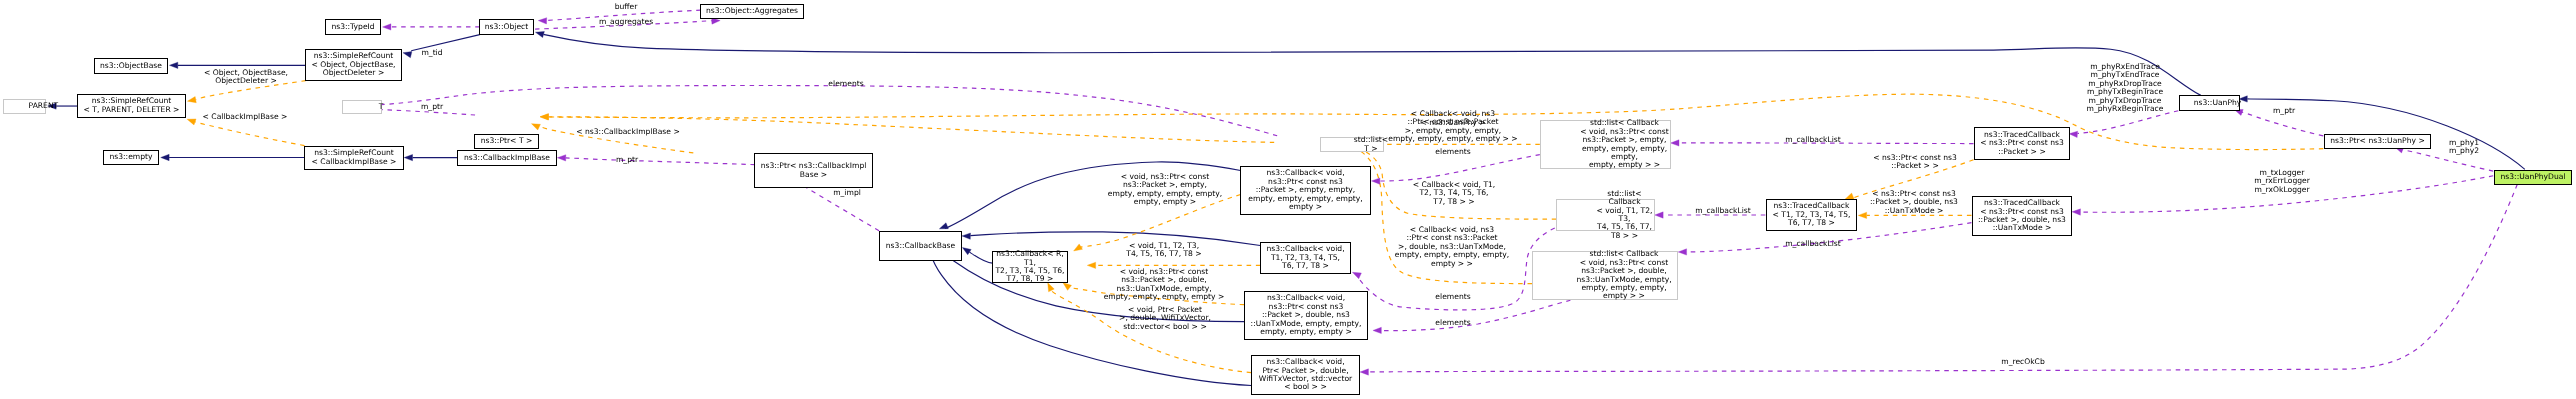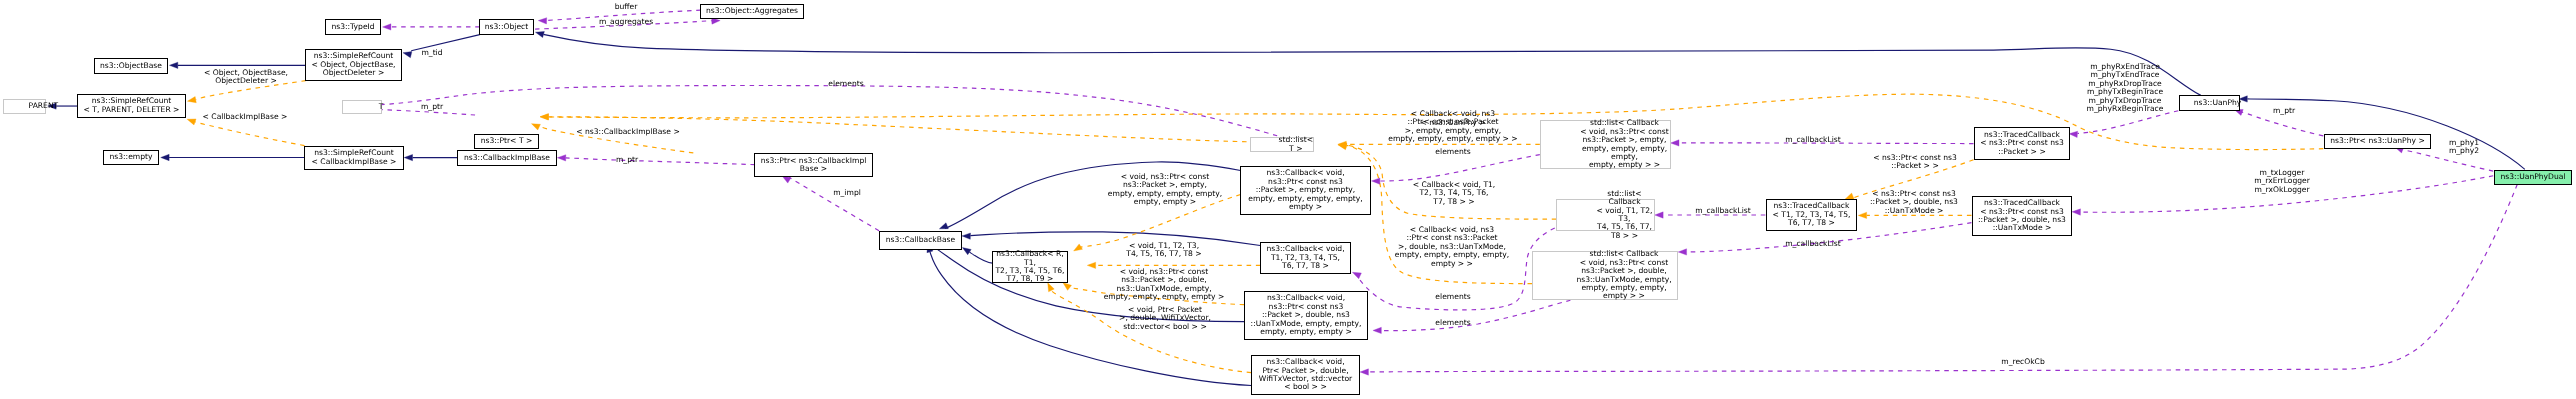--- a/index.html
+++ b/index.html
@@ -2,21 +2,21 @@
 <html style="font-size:9.4px"><head>
 <meta charset="utf-8">
 <style>
 html,body{margin:0;padding:0;background:#fff;}
 #diagram{position:relative;width:2576px;height:399px;background:#fff;overflow:hidden;
   font-family:"DejaVu Sans",sans-serif;font-size:7.6px;color:#000;-webkit-font-smoothing:antialiased;text-rendering:geometricPrecision;}
 #edges{position:absolute;left:0;top:0;}
 .node{position:absolute;box-sizing:border-box;display:flex;align-items:center;justify-content:center;
   text-align:center;line-height:8.4px;background:#fff;border:0.9px solid #000;z-index:2;}
 .node.gray{border-color:#c8c8c8;padding-left:38px;}
-.node.root{background:#86efac;}
+.node.root{background:#bef264;}
 .elbl{position:absolute;transform:translate(-50%,0);text-align:center;line-height:8.4px;white-space:pre;z-index:3;}
 </style>
 </head>
 <body>
 
 <div id="diagram">
 <svg id="edges" width="2576" height="399" viewBox="0 0 4392 681">
 <g>
 <path d="M131.6,181 L93.7,181" fill="none" stroke="#191970" stroke-width="2"></path>
 <path d="M79.20,181.00 L93.50,175.60 L93.50,186.40 Z" fill="#191970" stroke="#191970" stroke-width="0.6"></path>
@@ -223,42 +223,42 @@
     </div>
 <div class="node" style="left:474px;top:109px;width:65px;height:15.2px;margin-top:25px;">
       <div>ns3::Ptr&lt; T &gt;</div>
     </div>
 <div class="node" style="left:304px;top:146px;width:100px;height:23.5px;">
       <div>ns3::SimpleRefCount<br>&lt; CallbackImplBase &gt;</div>
     </div>
 <div class="node" style="left:457px;top:150px;width:100px;height:16px;">
       <div>ns3::CallbackImplBase</div>
     </div>
-<div class="node" style="left:754px;top:153px;width:119px;height:24px;">
+<div class="node" style="left:754px;top:153px;width:119px;height:35px;">
       <div>ns3::Ptr&lt; ns3::CallbackImpl<br>Base &gt;</div>
     </div>
-<div class="node" style="left:879px;top:231px;width:83px;height:19px;">
+<div class="node" style="left:879px;top:231px;width:83px;height:30px;">
       <div>ns3::CallbackBase</div>
     </div>
 <div class="node" style="left:992px;top:251px;width:76px;height:32px;">
       <div>ns3::Callback&lt; R, T1,<br>T2, T3, T4, T5, T6,<br>T7, T8, T9 &gt;</div>
     </div>
 <div class="node" style="left:1240px;top:166px;width:131px;height:49px;">
       <div>ns3::Callback&lt; void,<br>ns3::Ptr&lt; const ns3<br>::Packet &gt;, empty, empty,<br>empty, empty, empty, empty,<br>empty &gt;</div>
     </div>
 <div class="node" style="left:1260px;top:242px;width:91px;height:32px;">
       <div>ns3::Callback&lt; void,<br>T1, T2, T3, T4, T5,<br>T6, T7, T8 &gt;</div>
     </div>
 <div class="node" style="left:1244px;top:291px;width:124px;height:49px;">
       <div>ns3::Callback&lt; void,<br>ns3::Ptr&lt; const ns3<br>::Packet &gt;, double, ns3<br>::UanTxMode, empty, empty,<br>empty, empty, empty &gt;</div>
     </div>
 <div class="node" style="left:1251px;top:355px;width:109px;height:40px;">
       <div>ns3::Callback&lt; void,<br>Ptr&lt; Packet &gt;, double,<br>WifiTxVector, std::vector<br>&lt; bool &gt; &gt;</div>
     </div>
-<div class="node gray" style="left:1250px;top:137px;width:64px;height:15px;justify-content:flex-end;">
+<div class="node gray" style="left:1320px;top:137px;width:64px;height:15px;">
       <div>std::list&lt; T &gt;</div>
     </div>
 <div class="node gray" style="left:1540px;top:120px;width:131px;height:49px;">
       <div>std::list&lt; Callback<br>&lt; void, ns3::Ptr&lt; const<br>ns3::Packet &gt;, empty,<br>empty, empty, empty, empty,<br>empty, empty &gt; &gt;</div>
     </div>
 <div class="node gray" style="left:1556px;top:199px;width:99px;height:32px;">
       <div>std::list&lt; Callback<br>&lt; void, T1, T2, T3,<br>T4, T5, T6, T7, T8 &gt; &gt;</div>
     </div>
 <div class="node gray" style="left:1532px;top:251px;width:146px;height:49px;">
       <div>std::list&lt; Callback<br>&lt; void, ns3::Ptr&lt; const<br>ns3::Packet &gt;, double,<br>ns3::UanTxMode, empty,<br>empty, empty, empty, empty &gt; &gt;</div>

